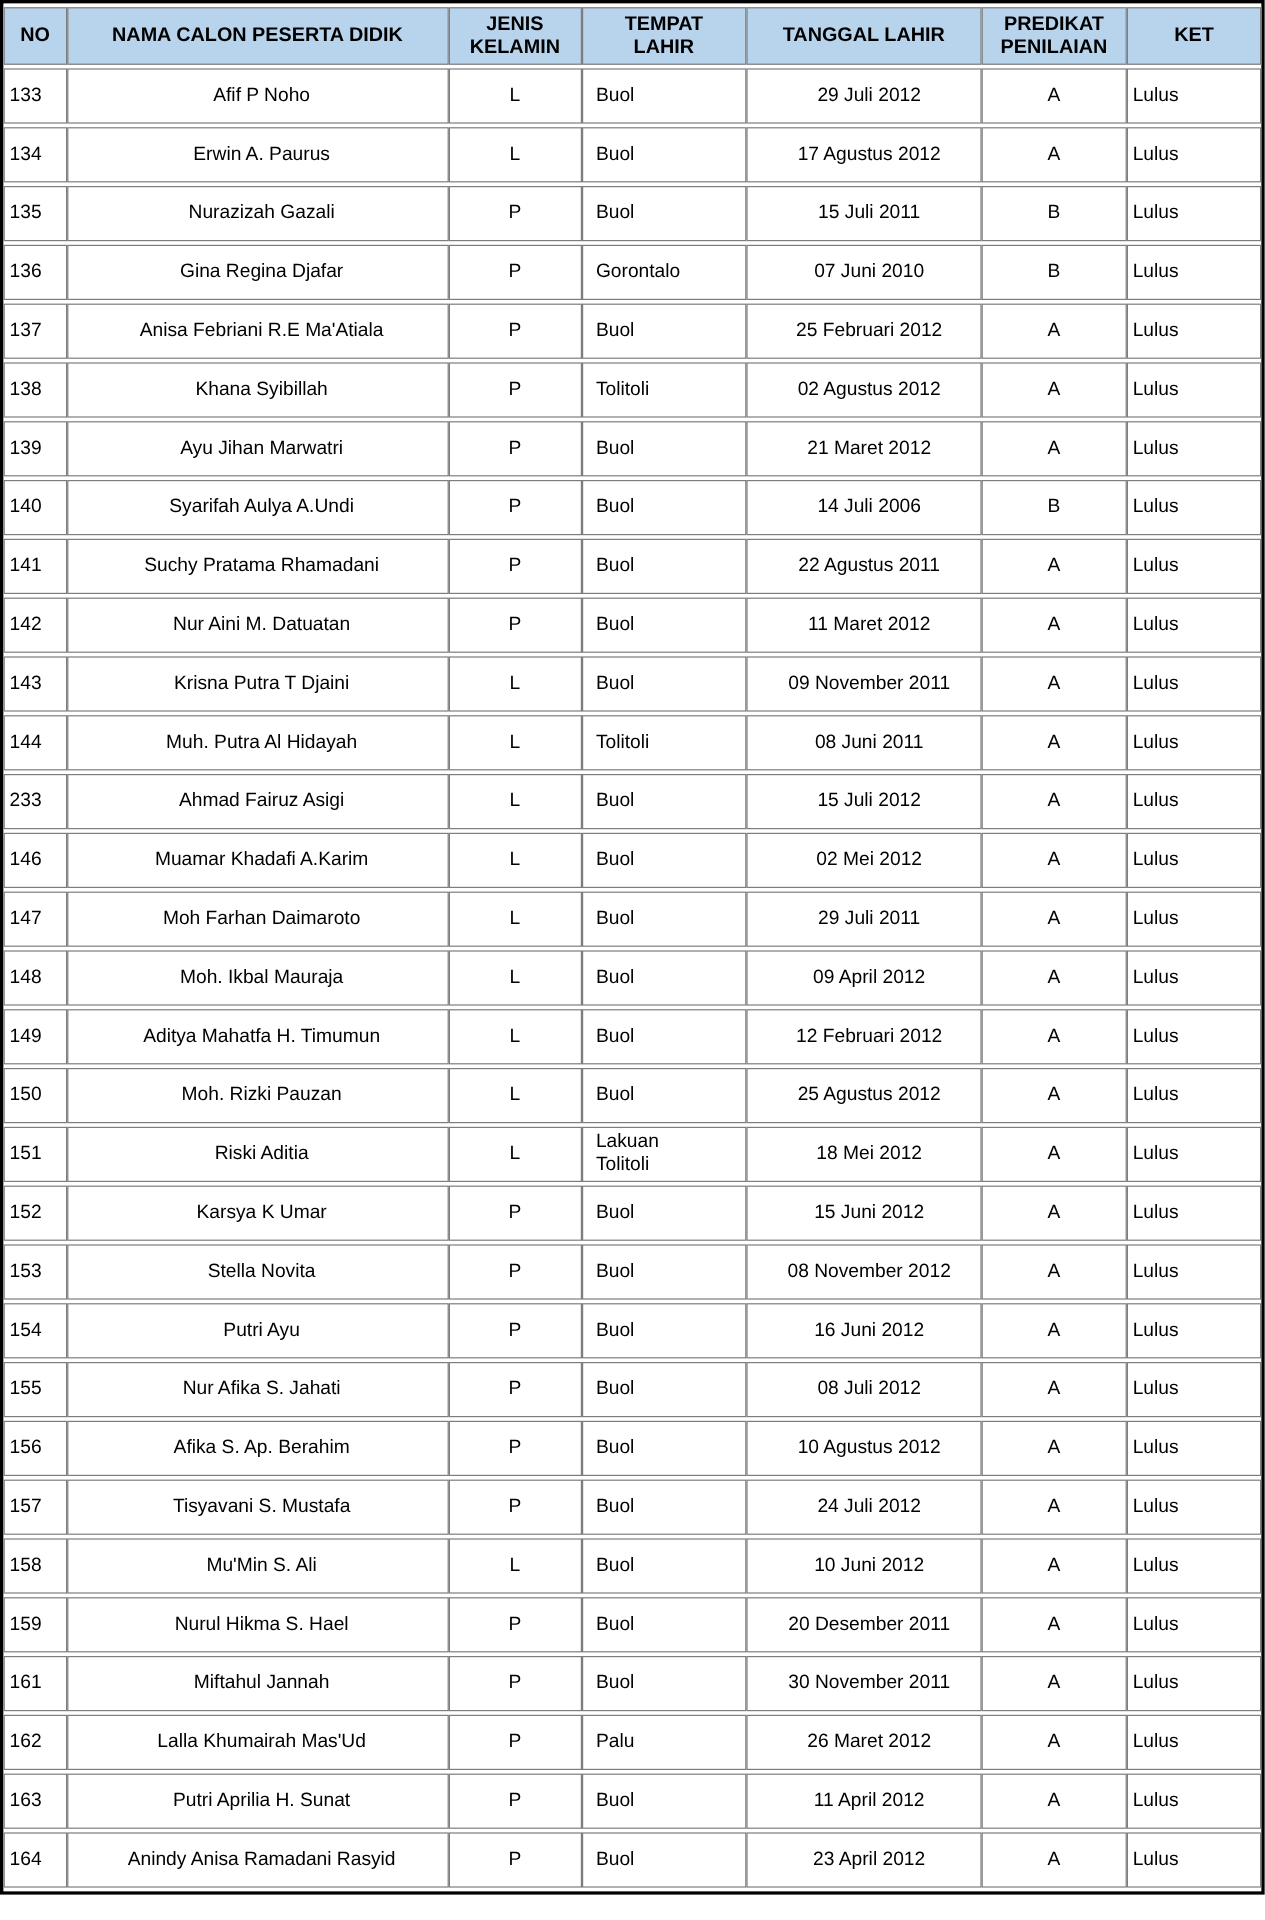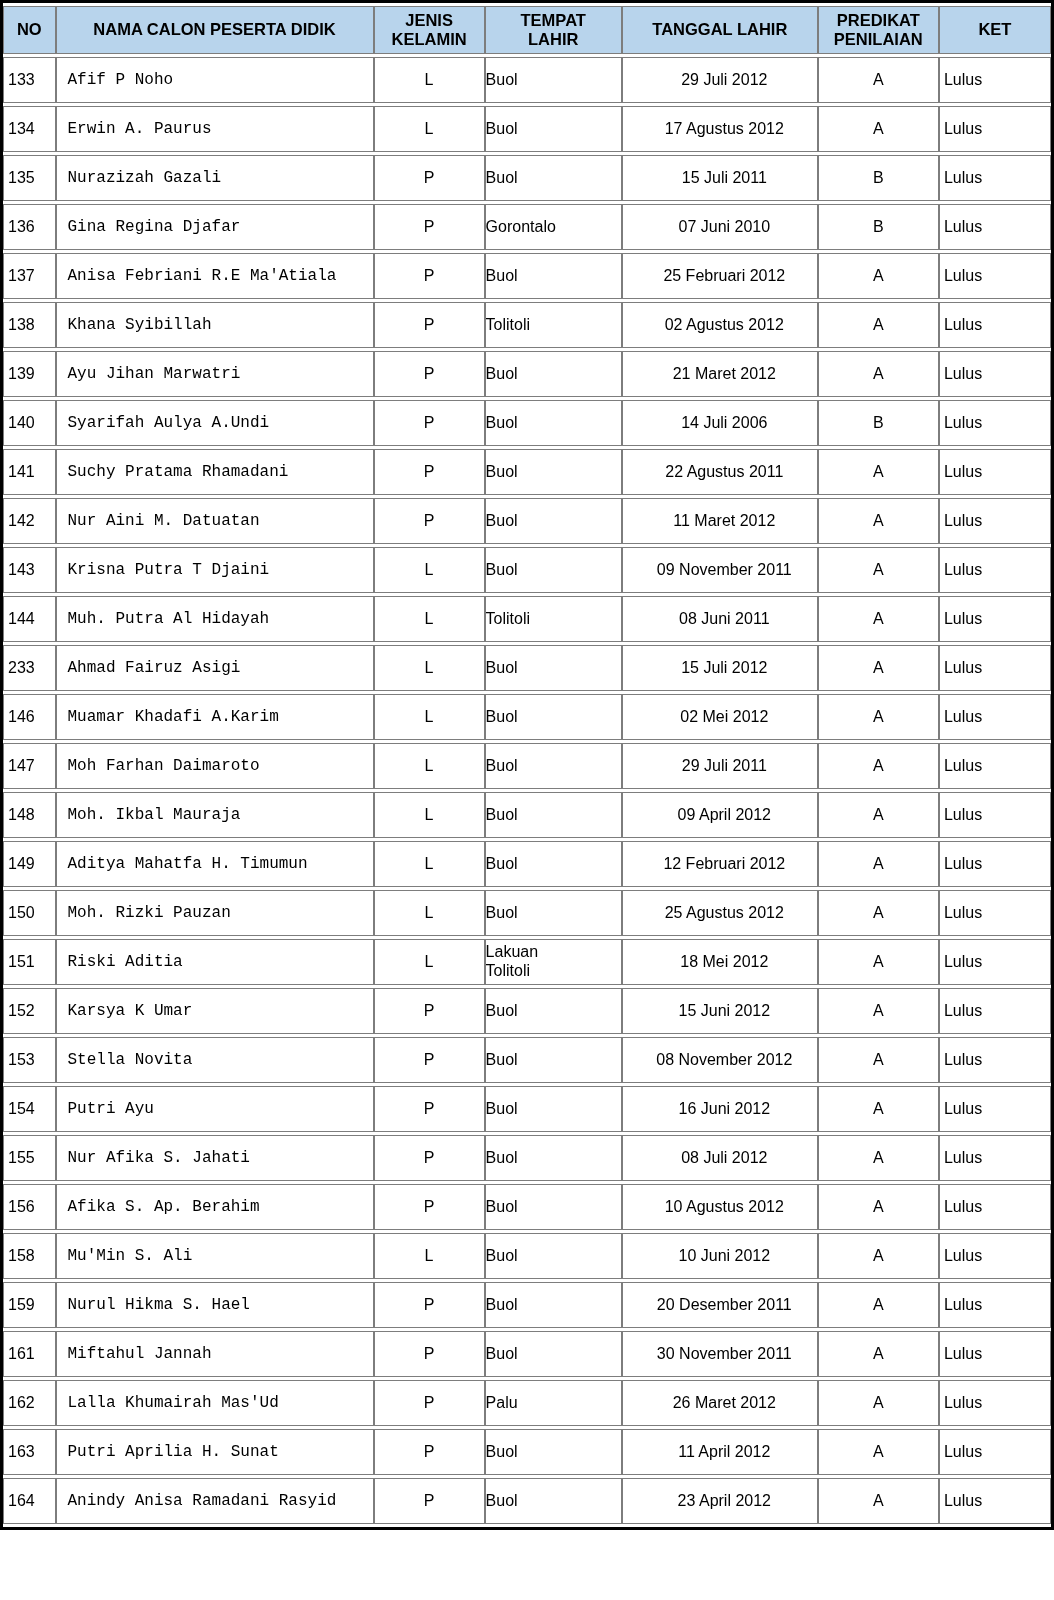--- a/index.html
+++ b/index.html
@@ -48,23 +48,23 @@
     text-align: center;
     height: 42px;
     padding: 2px 4px;
     font-size: 16.5px;
   }
   td {
     height: 40px;
     padding: 2px 4px;
   }
   td.cell-no       { text-align: left; }
-  td.cell-nama     { text-align: left; padding-left: 11px; font-family: Liberation Mono, monospace; }
+  td.cell-nama     { text-align: center; padding-left: 11px; }
   td.cell-jk       { text-align: center; }
-  td.cell-tempat   { text-align: left; padding-left: 0; }
+  td.cell-tempat   { text-align: left; padding-left: 11px; }
   td.cell-tanggal  { text-align: center; padding-left: 13px; }
   td.cell-predikat { text-align: center; }
   td.cell-ket      { text-align: left; }
 </style>
 </head>
 <body>
 
 <div class="page">
   <div class="table-wrap">
     <table class="students">
@@ -334,20 +334,29 @@
           <tr>
             <td class="cell-no">156</td>
             <td class="cell-nama">Afika S. Ap. Berahim</td>
             <td class="cell-jk">P</td>
             <td class="cell-tempat">Buol</td>
             <td class="cell-tanggal">10 Agustus 2012</td>
             <td class="cell-predikat">A</td>
             <td class="cell-ket">Lulus</td>
           </tr>
 
+          <tr>
+            <td class="cell-no">157</td>
+            <td class="cell-nama">Tisyavani S. Mustafa</td>
+            <td class="cell-jk">P</td>
+            <td class="cell-tempat">Buol</td>
+            <td class="cell-tanggal">24 Juli 2012</td>
+            <td class="cell-predikat">A</td>
+            <td class="cell-ket">Lulus</td>
+          </tr>
 
           <tr>
             <td class="cell-no">158</td>
             <td class="cell-nama">Mu'Min S. Ali</td>
             <td class="cell-jk">L</td>
             <td class="cell-tempat">Buol</td>
             <td class="cell-tanggal">10 Juni 2012</td>
             <td class="cell-predikat">A</td>
             <td class="cell-ket">Lulus</td>
           </tr>

